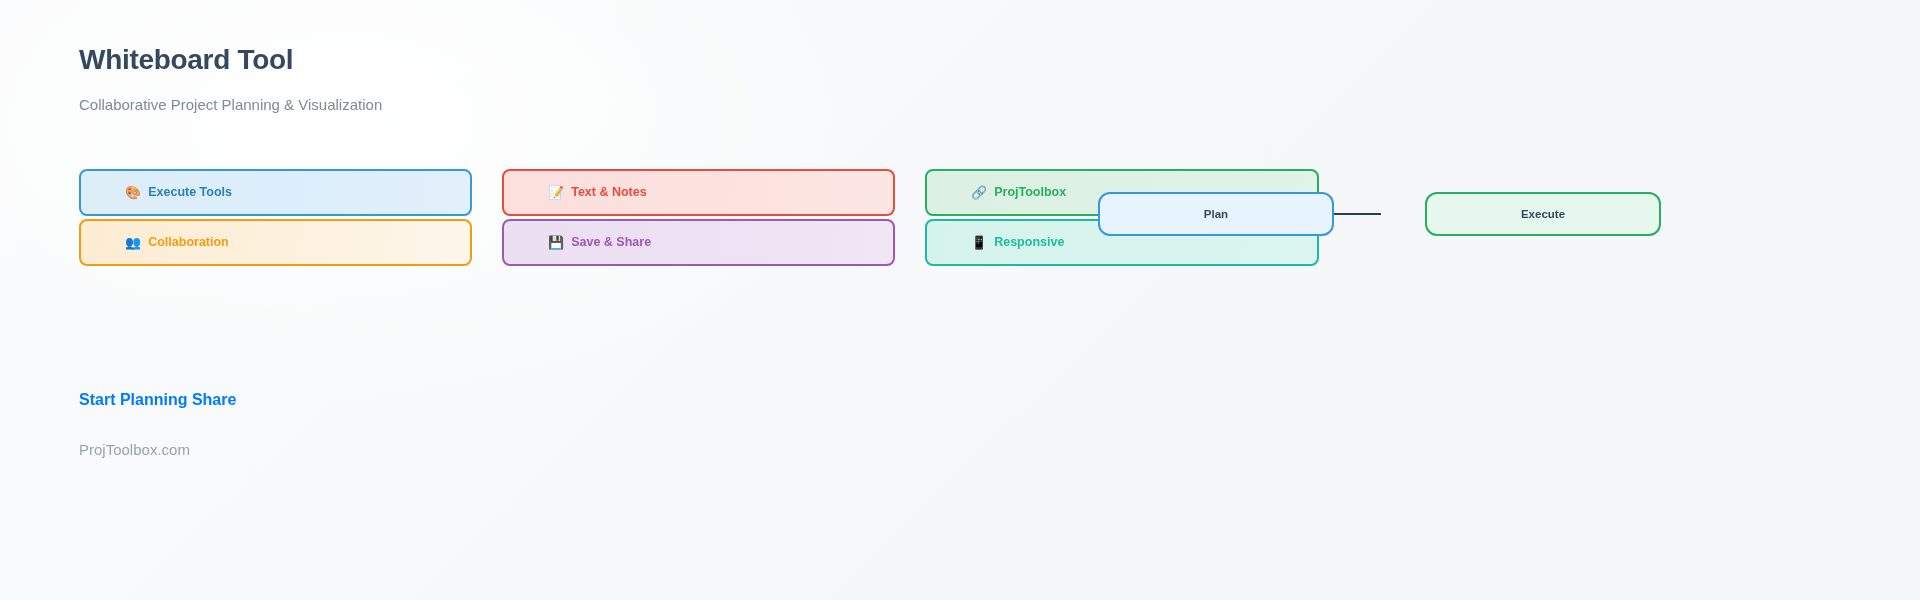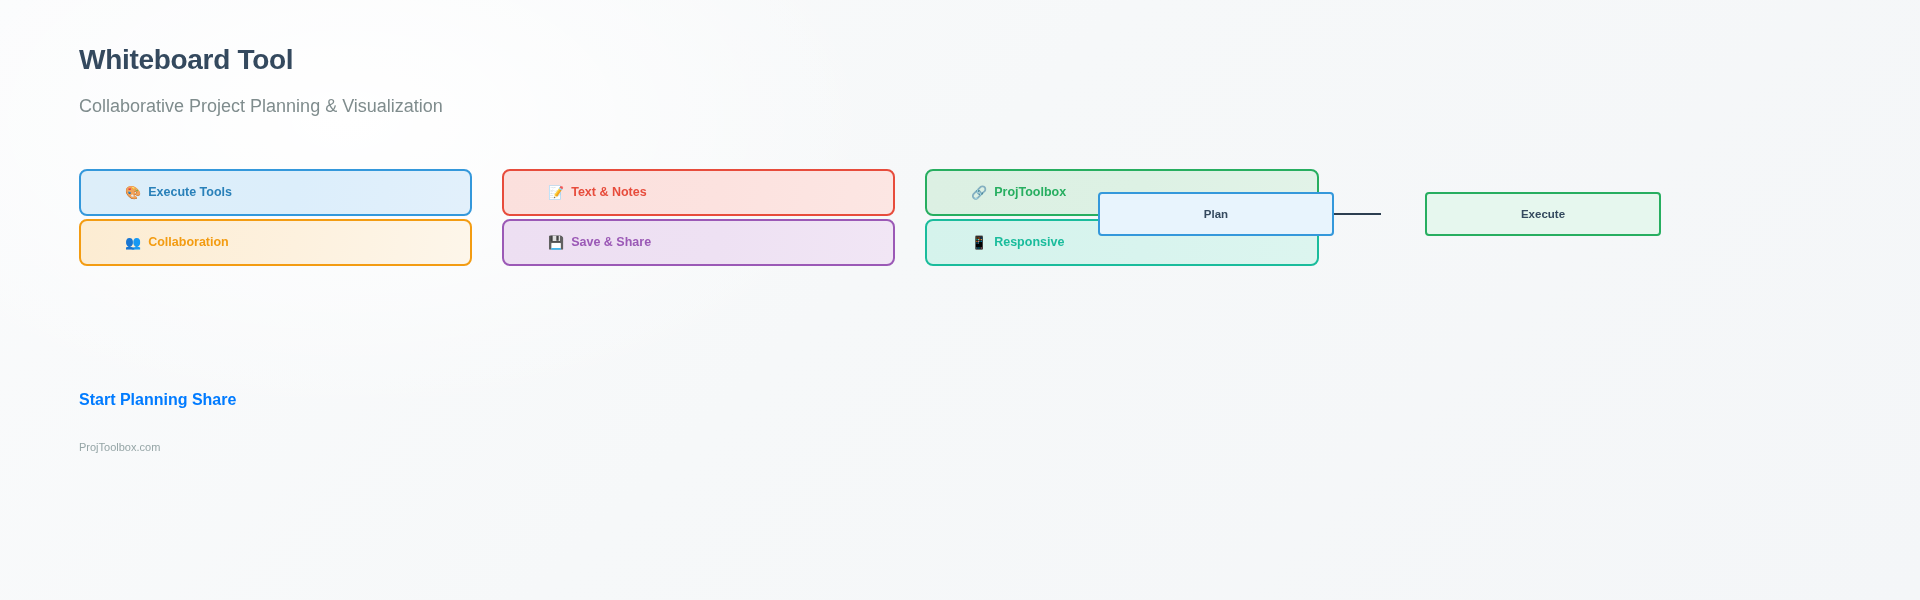--- a/index.html
+++ b/index.html
@@ -35,21 +35,21 @@
     font-weight: bold;
     letter-spacing: -0.3px;
     color: #34495e;
     white-space: nowrap;
   }
 
   .page-subtitle {
     position: absolute;
     left: 79px;
     top: 96px;
-    font-size: 18px;
+    font-size: 15px;
     font-weight: normal;
     color: #7f8c8d;
     white-space: nowrap;
   }
 
   
   .features {
     position: absolute;
     left: 79px;
     top: 169px;
@@ -121,21 +121,21 @@
     top: 0;
     width: 1920px;
     height: 600px;
     pointer-events: none;
   }
 
   .flow-node {
     position: absolute;
     height: 44px;
     border: 2px solid #3498db;
-    border-radius: 4px;
+    border-radius: 12px;
     background: #e8f4fd;
     display: flex;
     align-items: center;
     justify-content: center;
     font-size: 11.5px;
     font-weight: bold;
     color: #34495e;
     pointer-events: auto;
     white-space: nowrap;
   }
@@ -174,21 +174,21 @@
     color: #007bff;
     text-decoration: none;
     white-space: nowrap;
     cursor: pointer;
   }
 
   .footer-text {
     position: absolute;
     left: 79px;
     top: 441px;
-    font-size: 11px;
+    font-size: 15px;
     color: #95a5a6;
     white-space: nowrap;
   }
 </style>
 </head>
 <body>
 
 <div class="page">
 
   <h1 class="page-title">Whiteboard Tool</h1>

